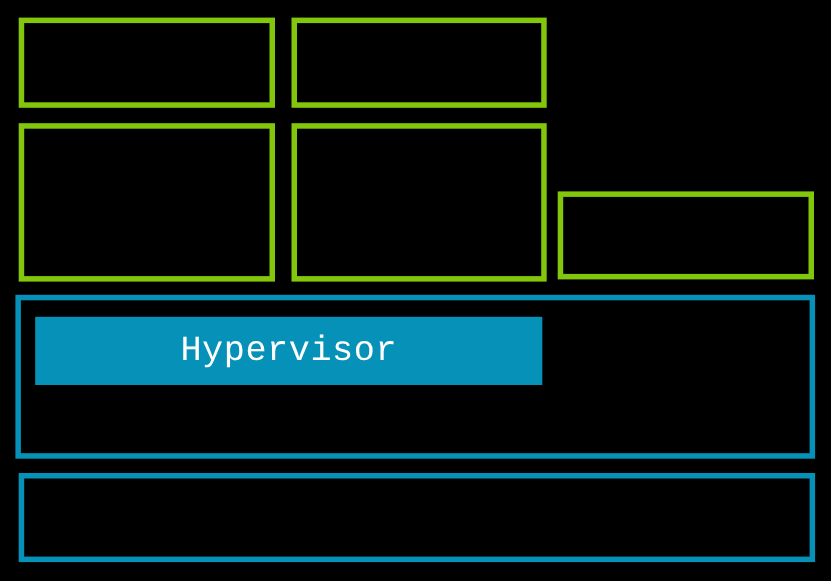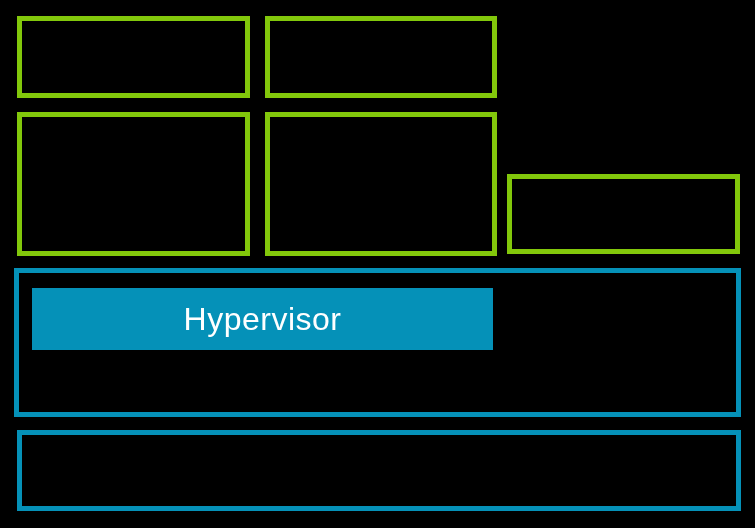--- a/index.html
+++ b/index.html
@@ -6,21 +6,21 @@
     margin: 0;
     padding: 0;
     background: #000000;
   }
   .stage {
     position: relative;
     width: 755px;
     height: 528px;
     background: #000000;
     overflow: hidden;
-    font-family: Liberation Sans, sans-serif;
+    font-family: Liberation Mono, monospace;
   }
   .box {
     position: absolute;
     box-sizing: border-box;
     background: transparent;
   }
   .green-box {
     border: 5px solid #82C70B; 
   }
   .blue-box {

